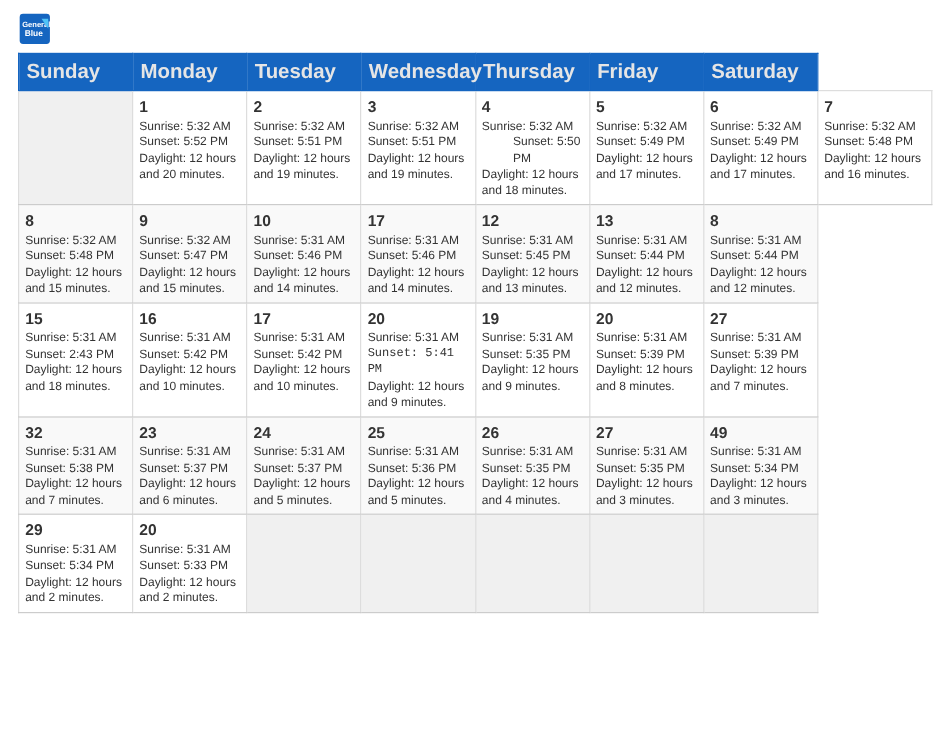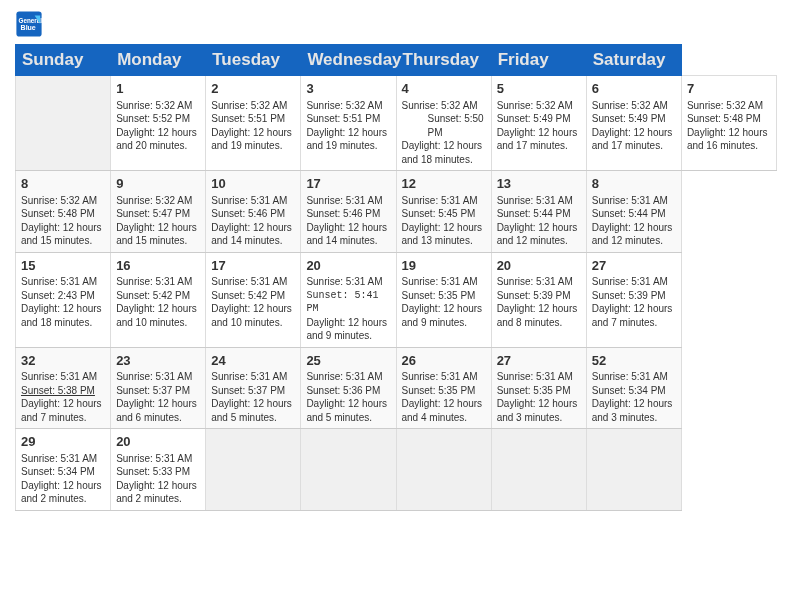--- a/index.html
+++ b/index.html
@@ -273,21 +273,21 @@
           <span style="display: block;">Sunrise: 5:31 AM</span>
           <span style="display: block;">Sunset: 5:39 PM</span>
           <span style="display: block;">Daylight: 12 hours</span>
           <span style="display: block;">and 7 minutes.</span>
         </td>
       </tr>
       <tr class="week-row">
         <td>
           <span class="day-num">32</span>
           <span style="display: block;">Sunrise: 5:31 AM</span>
-          <span style="display: block; text-decoration: underline;">Sunset: 5:38 PM</span>
+          <span style="display: block;">Sunset: 5:38 PM</span>
           <span style="display: block;">Daylight: 12 hours</span>
           <span style="display: block;">and 7 minutes.</span>
         </td>
         <td>
           <span class="day-num">23</span>
           <span style="display: block;">Sunrise: 5:31 AM</span>
           <span style="display: block;">Sunset: 5:37 PM</span>
           <span style="display: block;">Daylight: 12 hours</span>
           <span style="display: block;">and 6 minutes.</span>
         </td>
@@ -313,21 +313,21 @@
           <span style="display: block;">and 4 minutes.</span>
         </td>
         <td>
           <span class="day-num">27</span>
           <span style="display: block;">Sunrise: 5:31 AM</span>
           <span style="display: block;">Sunset: 5:35 PM</span>
           <span style="display: block;">Daylight: 12 hours</span>
           <span style="display: block;">and 3 minutes.</span>
         </td>
         <td>
-          <span class="day-num">52</span>
+          <span class="day-num">49</span>
           <span style="display: block;">Sunrise: 5:31 AM</span>
           <span style="display: block;">Sunset: 5:34 PM</span>
           <span style="display: block;">Daylight: 12 hours</span>
           <span style="display: block;">and 3 minutes.</span>
         </td>
       </tr>
       <tr class="week-row">
         <td>
           <span class="day-num">29</span>
           <span style="display: block;">Sunrise: 5:31 AM</span>

